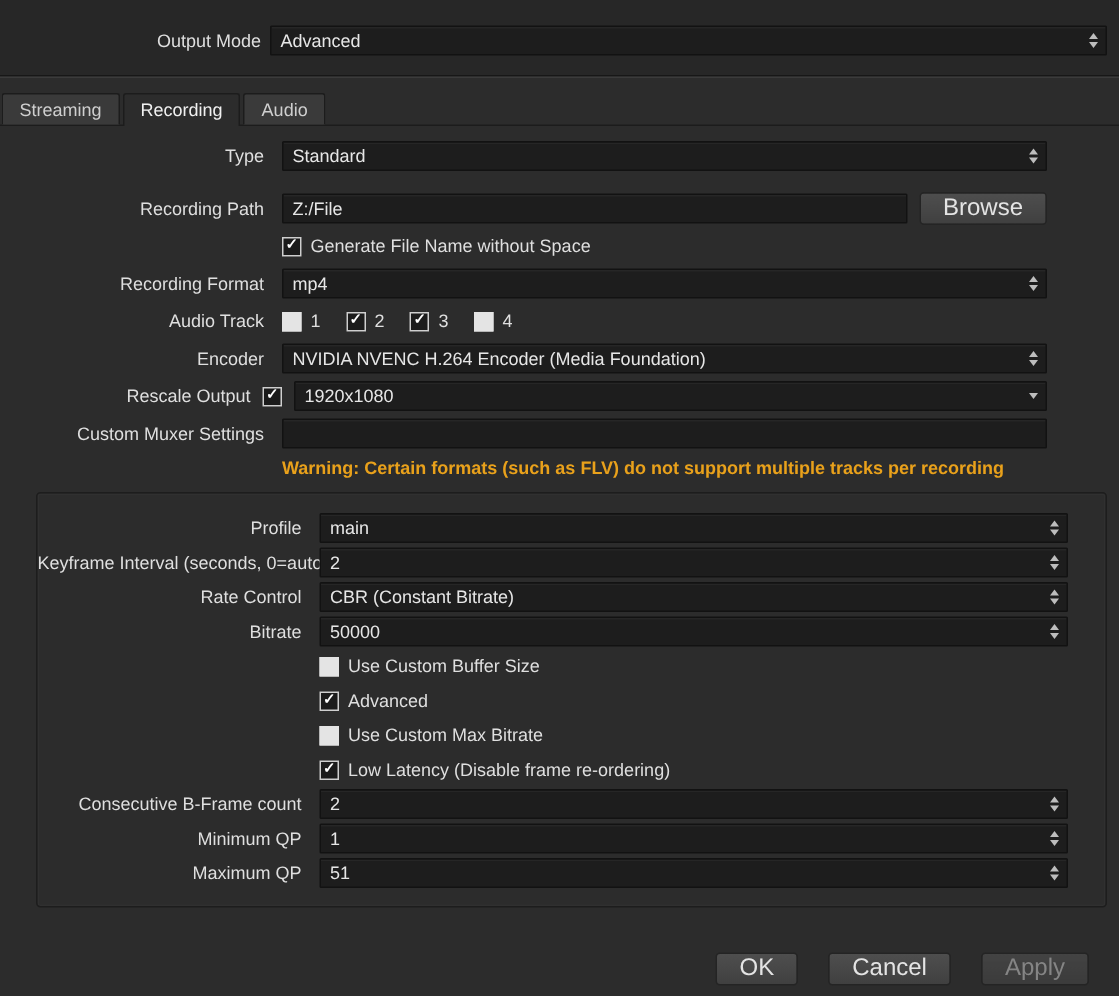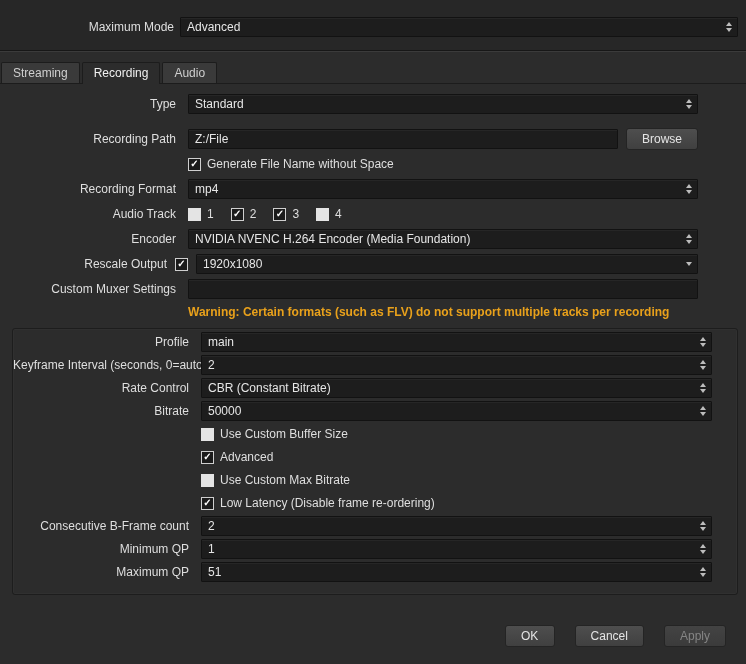--- a/index.html
+++ b/index.html
@@ -35,21 +35,21 @@
   .field .val { padding-left:6px; flex:1; white-space:nowrap; overflow:hidden; color:#e6e6e6; }
   .arrows { width:15px; flex:none; display:flex; flex-direction:column; align-items:center;
             justify-content:center; gap:2px; padding-right:2px; }
   .arr { width:0; height:0; border-left:3px solid transparent; border-right:3px solid transparent; }
   .arr.up   { border-bottom:4px solid #bdbdbd; }
   .arr.down { border-top:4px solid #bdbdbd; }
 
   
   .btn { height:22px; min-width:50px; padding:0 15px; flex:none;
          background:linear-gradient(#4e4e4e,#404040); border:1px solid #242424;
-         border-radius:3px; color:#e4e4e4; font-size:12px;
+         border-radius:3px; color:#e4e4e4; font-size:16px;
          display:flex; align-items:center; justify-content:center; cursor:default; }
   .btn.disabled { color:#858585; background:linear-gradient(#434343,#3b3b3b); }
   .row .btn { margin-left:8px; }
 
   
   .cb { width:13px; height:13px; flex:none; background:#e4e4e4; border:1px solid #e4e4e4;
         display:flex; align-items:center; justify-content:center; }
   .cb .tick { display:none; color:#ffffff; font-size:10px; line-height:10px; font-weight:bold; }
   .cb.checked { background:#1b1b1b; border-color:#cfcfcf; }
   .cb.checked .tick { display:block; }
@@ -57,36 +57,36 @@
   .track { display:flex; align-items:center; margin-right:17px; }
 
   
   .row-rescale .lbl { width:167px; padding-right:0; }
   .row-rescale .cb { margin:0 8px; }
 
   .row-warning { height:16px; margin-top:4px; margin-bottom:0; }
   .warning { color:#e9a11b; font-weight:bold; white-space:nowrap; }
 
   
-  .group { margin:8px 8px 0 12px; border:1px solid #1d1d1d; border-radius:3px;
-           padding:2px 25px 11px 0; background:#2c2c2c;
+  .group { margin:8px 8px 0 24px; border:1px solid #1d1d1d; border-radius:3px;
+           padding:12px 25px 11px 0; background:#2c2c2c;
            box-shadow: inset 0 0 0 1px rgba(255,255,255,0.02); }
   .group .row { margin-bottom:1px; }
 
   .footer { display:flex; justify-content:flex-end; align-items:flex-start;
             gap:20px; padding:30px 20px 0 0;margin-left:44px; }
 </style>
 </head>
 <body>
 
 <div>
 
   <div class="topbar">
     <div class="row">
-      <div class="lbl">Maximum Mode</div>
+      <div class="lbl">Output Mode</div>
       <div class="field">
         <span class="val">Advanced</span>
         <span class="arrows">
           <span class="arr up"></span>
           <span class="arr down"></span>
         </span>
       </div>
     </div>
   </div>
 

